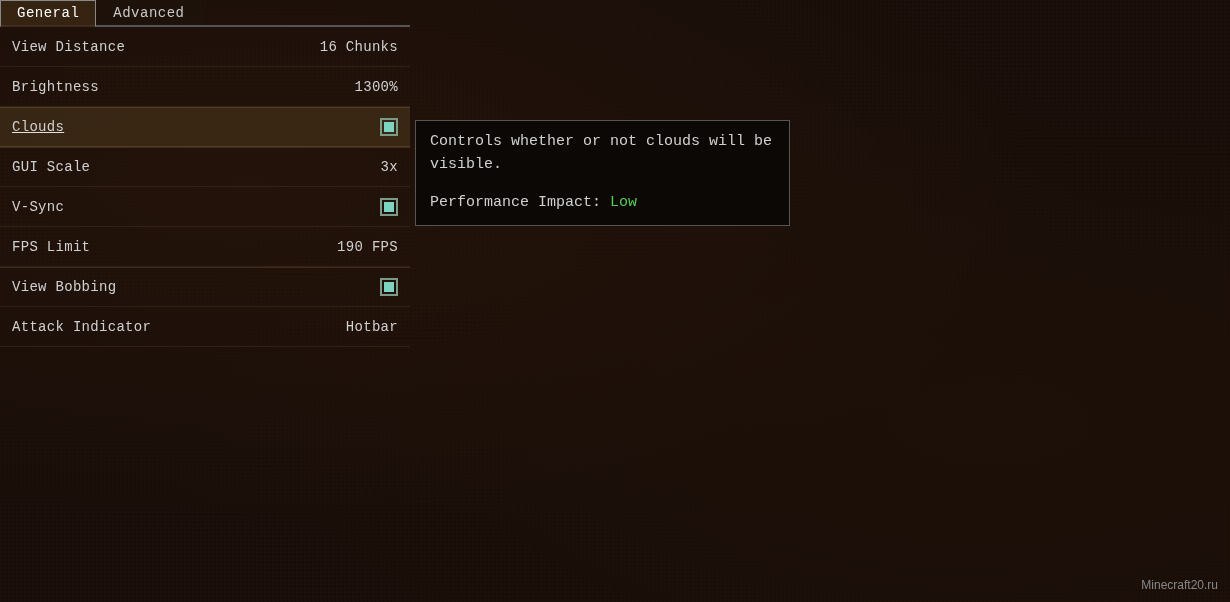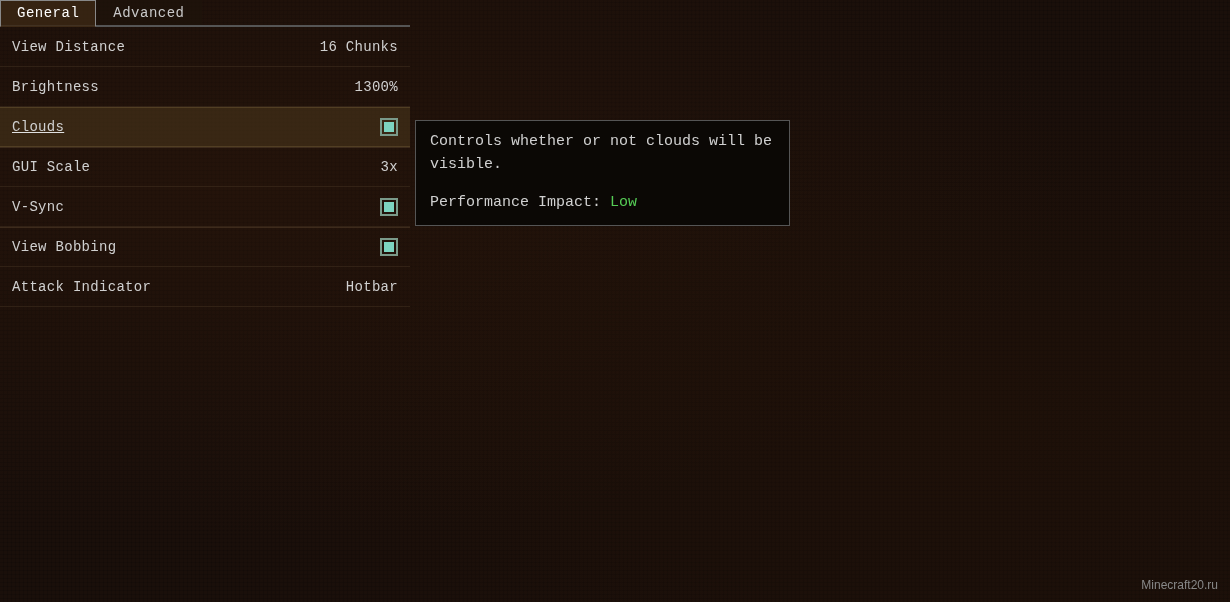--- a/index.html
+++ b/index.html
@@ -205,20 +205,24 @@
       <span class="setting-label">GUI Scale</span>
       <span class="setting-value">3x</span>
     </div>
 
 
     <div class="setting-row">
       <span class="setting-label">V-Sync</span>
       <div class="checkbox checked"></div>
     </div>
 
+    <div class="setting-row">
+      <span class="setting-label">FPS Limit</span>
+      <span class="setting-value">190 FPS</span>
+    </div>
 
     <div class="setting-row group-start">
       <span class="setting-label">View Bobbing</span>
       <div class="checkbox checked"></div>
     </div>
 
     <div class="setting-row">
       <span class="setting-label">Attack Indicator</span>
       <span class="setting-value">Hotbar</span>
     </div>

